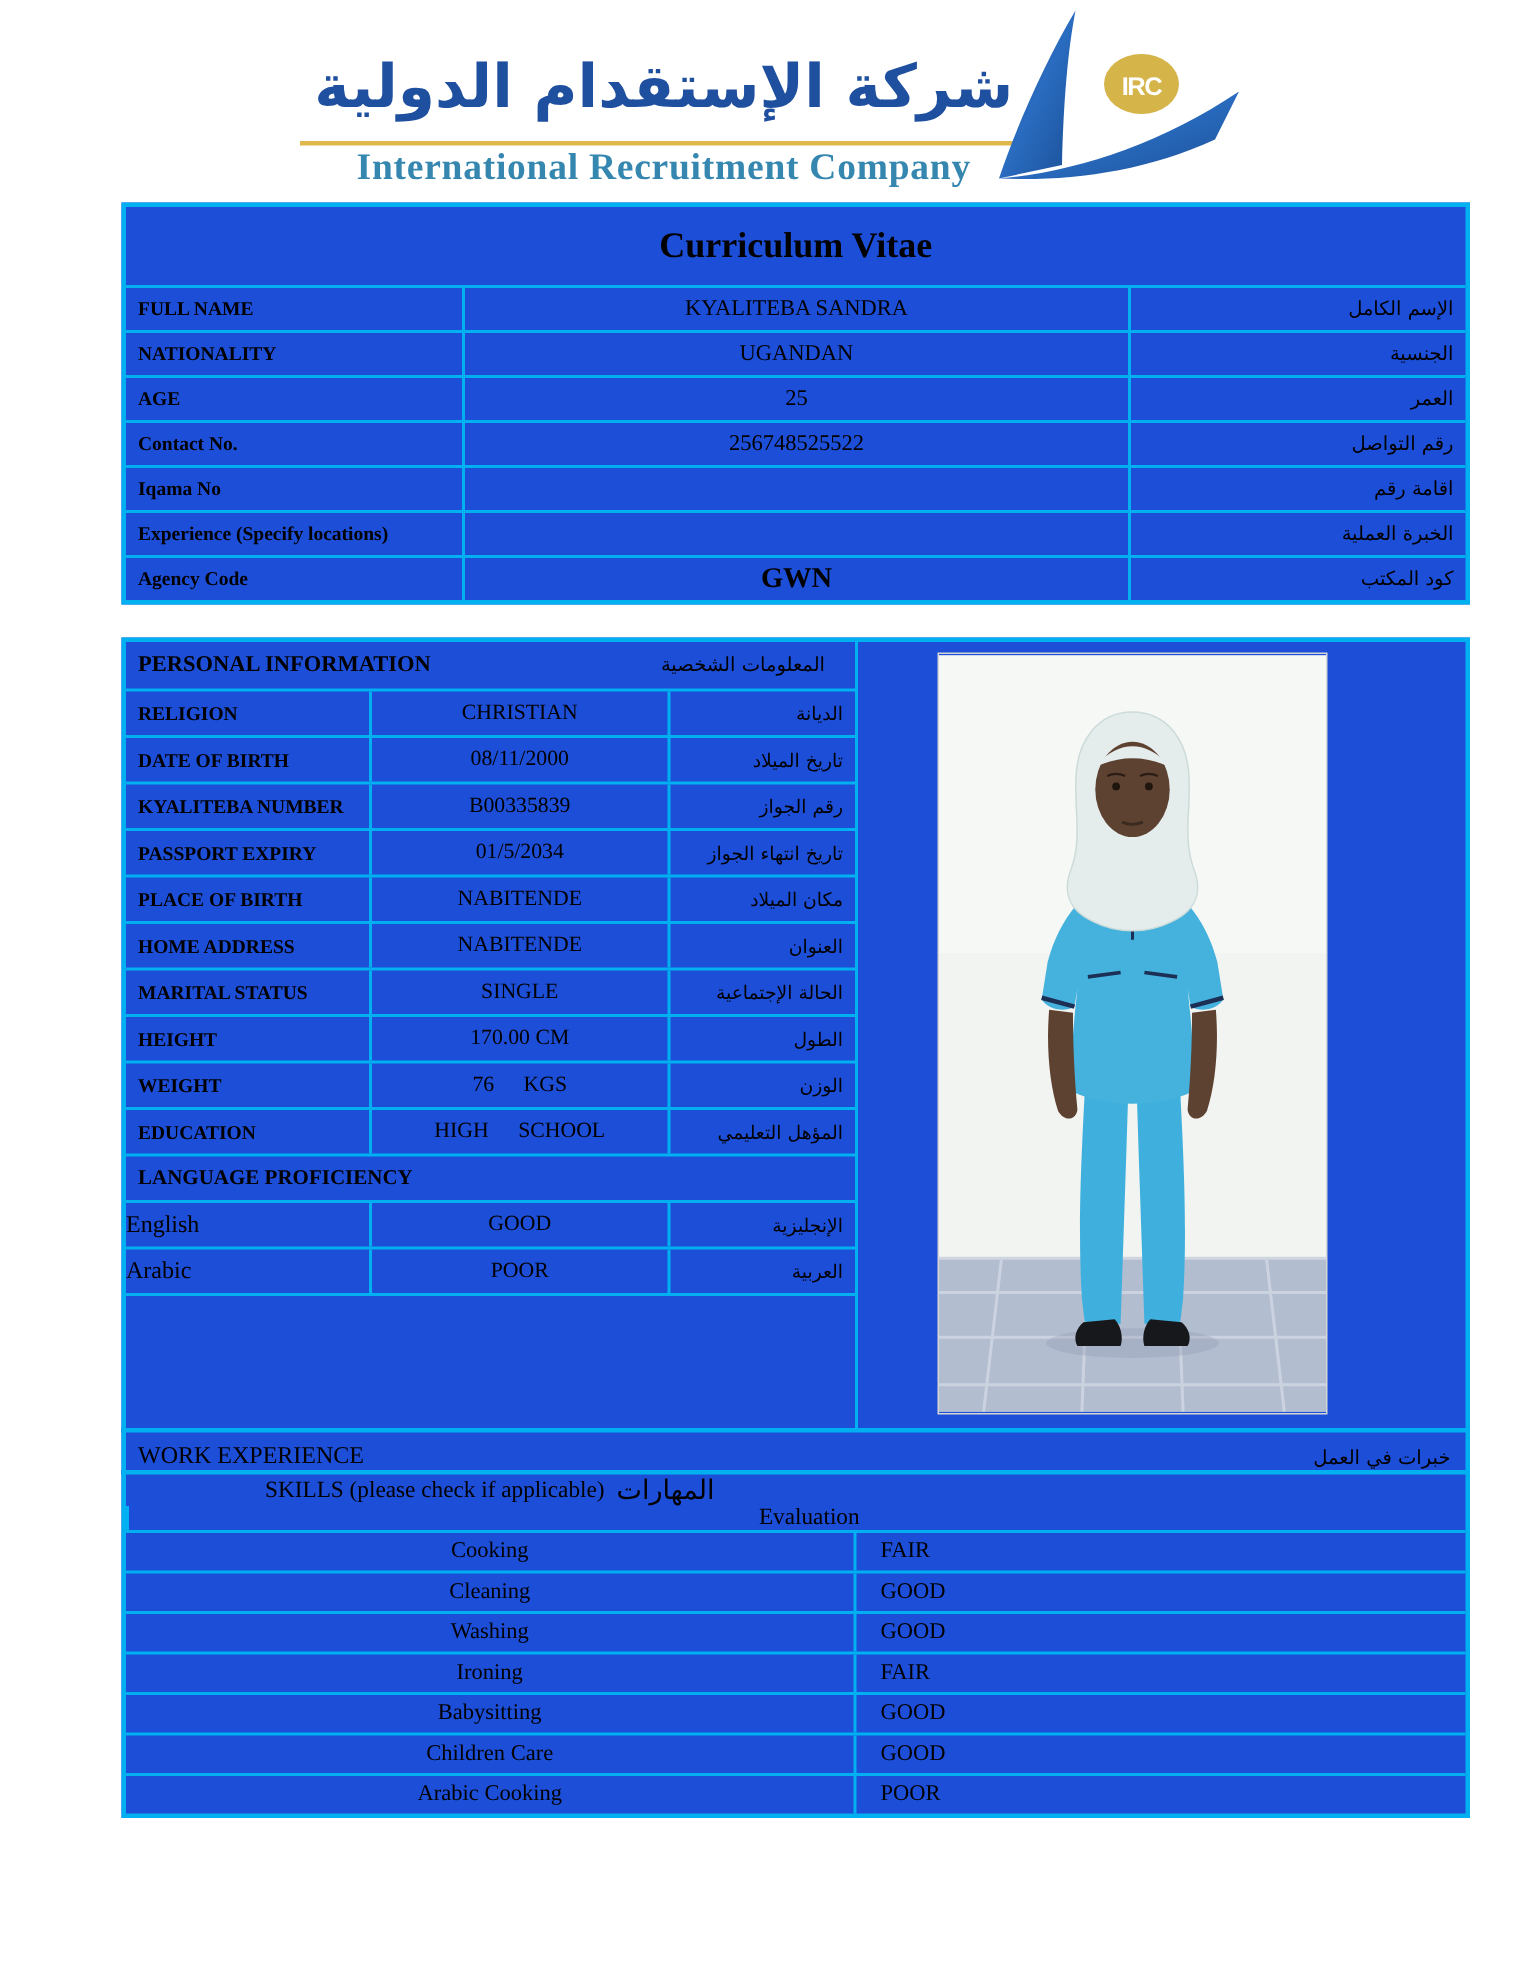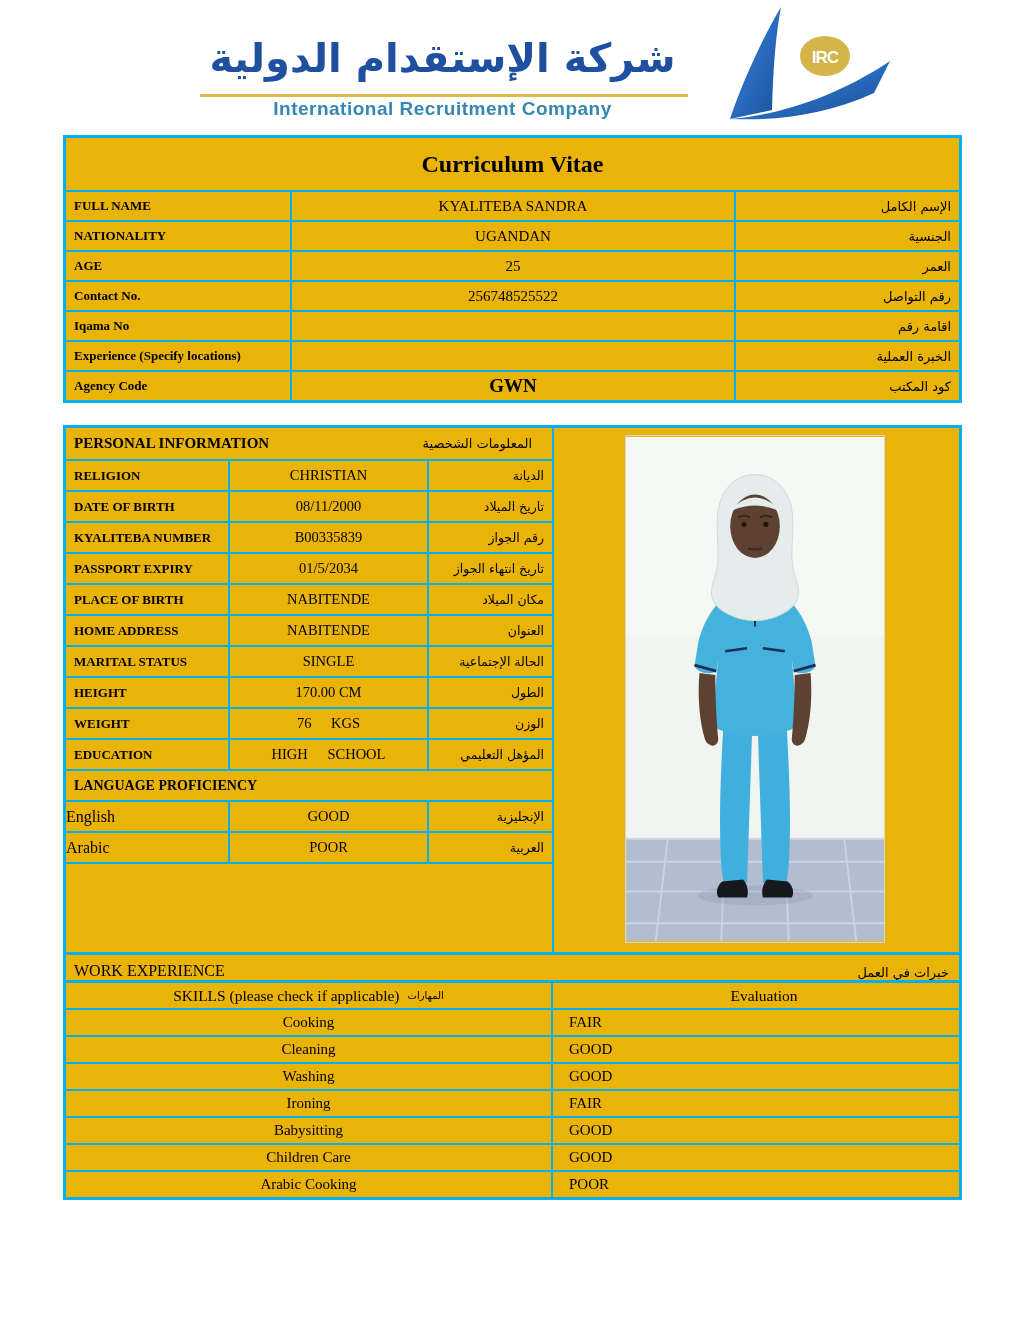--- a/index.html
+++ b/index.html
@@ -17,26 +17,26 @@
   
   .hdr{position:absolute;left:0;top:0;width:1020px;height:130px;}
   .hdr-name-ar{
     position:absolute;left:195px;top:28px;width:495px;height:60px;
     font-family:"DejaVu Sans",sans-serif;font-weight:bold;font-size:40px;
     color:var(--brand-blue);text-align:center;line-height:60px;direction:rtl;
   }
   .hdr-rule{position:absolute;left:200px;top:94px;width:488px;height:3px;background:var(--gold);}
   .hdr-name-en{
     position:absolute;left:195px;top:98px;width:495px;
-    font-family:Liberation Sans, sans-serif;font-weight:bold;font-size:19px;
+    font-family:Liberation Serif, serif;font-weight:bold;font-size:25px;
     color:var(--brand-teal);text-align:center;letter-spacing:0.5px;
   }
-  .hdr-logo{position:absolute;left:724px;top:4px;width:170px;height:120px;}
-  
-  .box{position:absolute;border:3px solid var(--cyan);box-sizing:border-box;background:#eab308;}
+  .hdr-logo{position:absolute;left:660px;top:4px;width:170px;height:120px;}
+  
+  .box{position:absolute;border:3px solid var(--cyan);box-sizing:border-box;background:#1d4ed8;margin-left:18px;}
   .trow{display:flex;border-top:2px solid var(--cyan);box-sizing:border-box;}
   .trow.first{border-top:none;}
   .c{box-sizing:border-box;display:flex;align-items:center;overflow:hidden;}
   .bl{border-left:2px solid var(--cyan);}
   
   .t1{left:63px;top:135px;width:899px;}
   .t1 .trow{height:30px;}
   .t1 .title-row{height:52px;justify-content:center;}
   .cv-title{font-size:24px;font-weight:bold;justify-content:center;width:100%;}
   .t1 .lbl{width:224px;font-weight:bold;font-size:13px;padding-left:8px;}
@@ -62,25 +62,25 @@
   
   .photo{position:absolute;left:625px;top:435px;width:260px;height:508px;border:1px solid #d6d6d6;box-sizing:border-box;}
   .photo svg{display:block;}
   
   .work{left:63px;top:952px;width:899px;height:31px;display:flex;justify-content:space-between;align-items:flex-end;}
   .work-title{font-size:16px;padding-left:8px;}
   .work-title-ar{font-size:13px;font-family:"DejaVu Sans",sans-serif;direction:rtl;padding-right:10px;}
   
   .sk{left:63px;top:980px;width:899px;}
   .sk .trow{height:27px;}
-  .sk .hrow{height:25px;}
+  .sk .hrow{height:37px;flex-direction:column;}
   .sk .c1{width:485px;justify-content:center;font-size:15px;gap:8px;}
   .sk .c2{flex:1;justify-content:flex-start;padding-left:16px;font-size:15px;}
   .sk .head{font-size:15.5px;}
-  .sk .head-ar{font-family:"DejaVu Sans",sans-serif;font-size:10px;direction:rtl;}
+  .sk .head-ar{font-family:"DejaVu Sans",sans-serif;font-size:18px;direction:rtl;}
   .sk .c2.head{justify-content:center;}
 </style>
 </head>
 <body>
 
 <div class="page">
 
   <div class="hdr">
     <div class="hdr-name-ar" dir="rtl">شركة الإستقدام الدولية</div>
     <div class="hdr-rule"></div>

